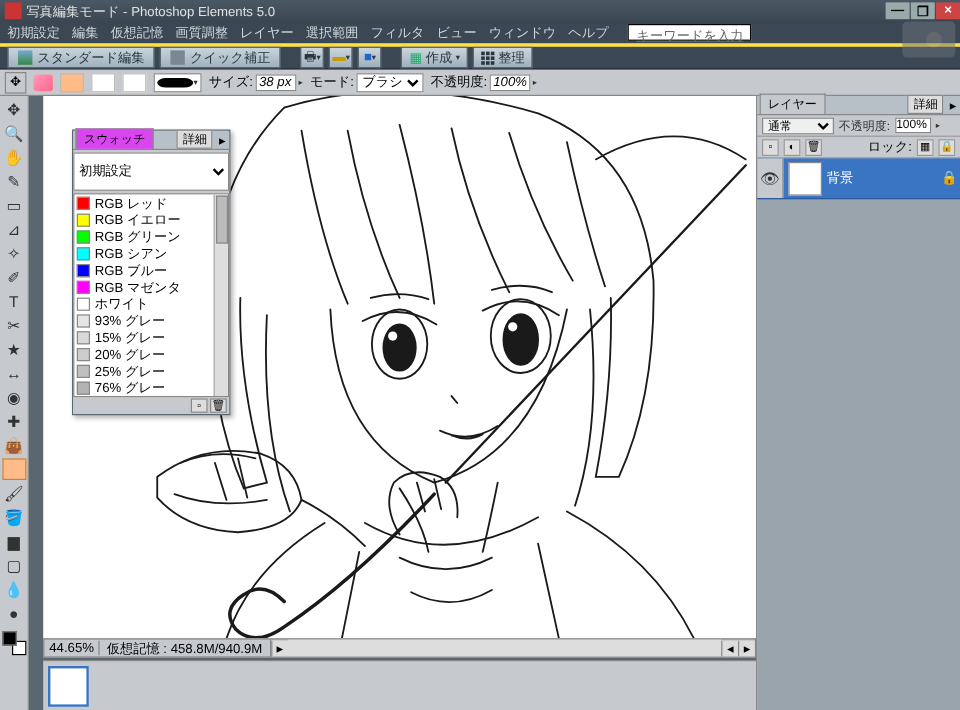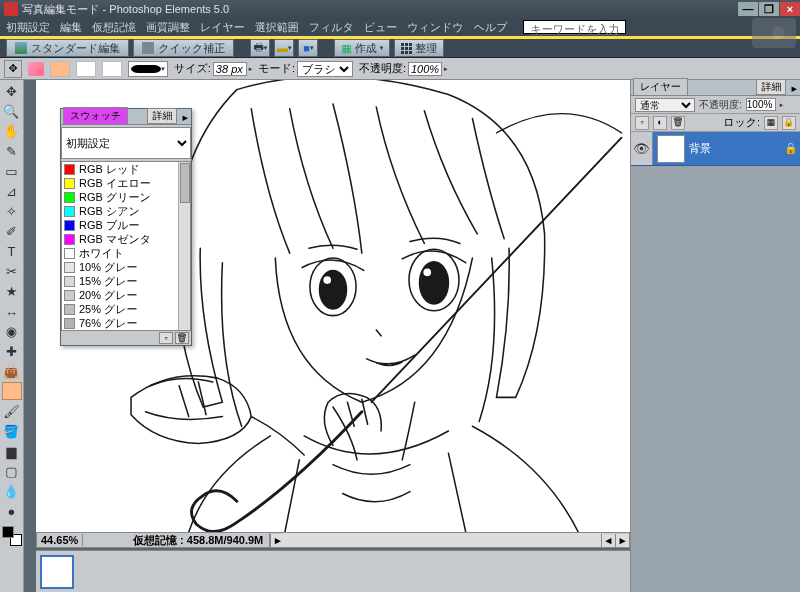--- a/index.html
+++ b/index.html
@@ -50,23 +50,23 @@
 .tool { width: 20px; height: 18px; border: 1px solid transparent; display: flex; align-items: center; justify-content: center; font-size: 13px; color: #333; }
 .tool.act { background: #fb8; border-color: #b85; }
 .fgbg { position: relative; width: 20px; height: 20px; margin-top: 4px; }
 .fgbg .bg { position: absolute; right: 0; bottom: 0; width: 12px; height: 12px; background: #fff; border: 1px solid #000; }
 .fgbg .fg { position: absolute; left: 0; top: 0; width: 12px; height: 12px; background: #000; border: 1px solid #888; }
 
 
 .canvas-wrap { flex: 1; background: #5a6670; position: relative; }
 .canvas { position: absolute; top: 0; left: 12px; right: 0; bottom: 60px; background: #fff; overflow: hidden; }
 .canvas svg { width: 100%; height: 100%; }
-.status { position: absolute; bottom: 44px; left: 12px; height: 16px; background: #c6cace; border: 1px solid #888; display: flex; align-items: center; font-size: 10px; font-weight: bold; }
+.status { position: absolute; bottom: 44px; left: 12px; height: 16px; background: #c6cace; border: 1px solid #888; display: flex; align-items: center; font-size: 10px; }
 .status .zoom { width: 46px; padding: 0 4px; border-right: 1px solid #888; }
-.status .mem { padding: 0 6px; border-right: 1px solid #888; margin-left: 44px; }
+.status .mem { padding: 0 6px; border-right: 1px solid #888; }
 .status .sc { width: 14px; text-align: center; background: #ddd; border-left: 1px solid #888; }
 .thumbrow { position: absolute; bottom: 0; left: 12px; right: 0; height: 42px; background: #c6cace; border-top: 1px solid #888; display: flex; align-items: center; padding-left: 4px; }
 .thumb { width: 34px; height: 34px; background: #fff; border: 2px solid #3a75c4; }
 
 
 .swatch-panel { position: absolute; top: 28px; left: 36px; width: 132px; background: #c6cace; border: 1px solid #5a6872; box-shadow: 2px 2px 4px rgba(0,0,0,.3); z-index: 10; }
 .panel-tabs { display: flex; background: #b8c0c7; border-bottom: 1px solid #888; height: 16px; align-items: flex-end; }
 .panel-tabs .ptab { padding: 1px 6px; background: #d946ef; border: 1px solid #888; border-bottom: none; margin-left: 2px; font-size: 10px; }
 .panel-tabs .more { margin-left: auto; padding: 0 4px; font-size: 10px; border: 1px solid #888; background: #ddd; margin-right: 2px; }
 .panel-tabs .arrow { padding: 0 3px; }
@@ -310,21 +310,21 @@
             <div class="swrow">
               <div class="chip" style="background: rgb(255, 0, 255);"></div>
               <span>RGB マゼンタ</span>
             </div>
             <div class="swrow">
               <div class="chip" style="background: rgb(255, 255, 255);"></div>
               <span>ホワイト</span>
             </div>
             <div class="swrow">
               <div class="chip" style="background: rgb(229, 229, 229);"></div>
-              <span>10% グレー</span>
+              <span>93% グレー</span>
             </div>
             <div class="swrow">
               <div class="chip" style="background: rgb(217, 217, 217);"></div>
               <span>15% グレー</span>
             </div>
             <div class="swrow">
               <div class="chip" style="background: rgb(204, 204, 204);"></div>
               <span>20% グレー</span>
             </div>
             <div class="swrow">

